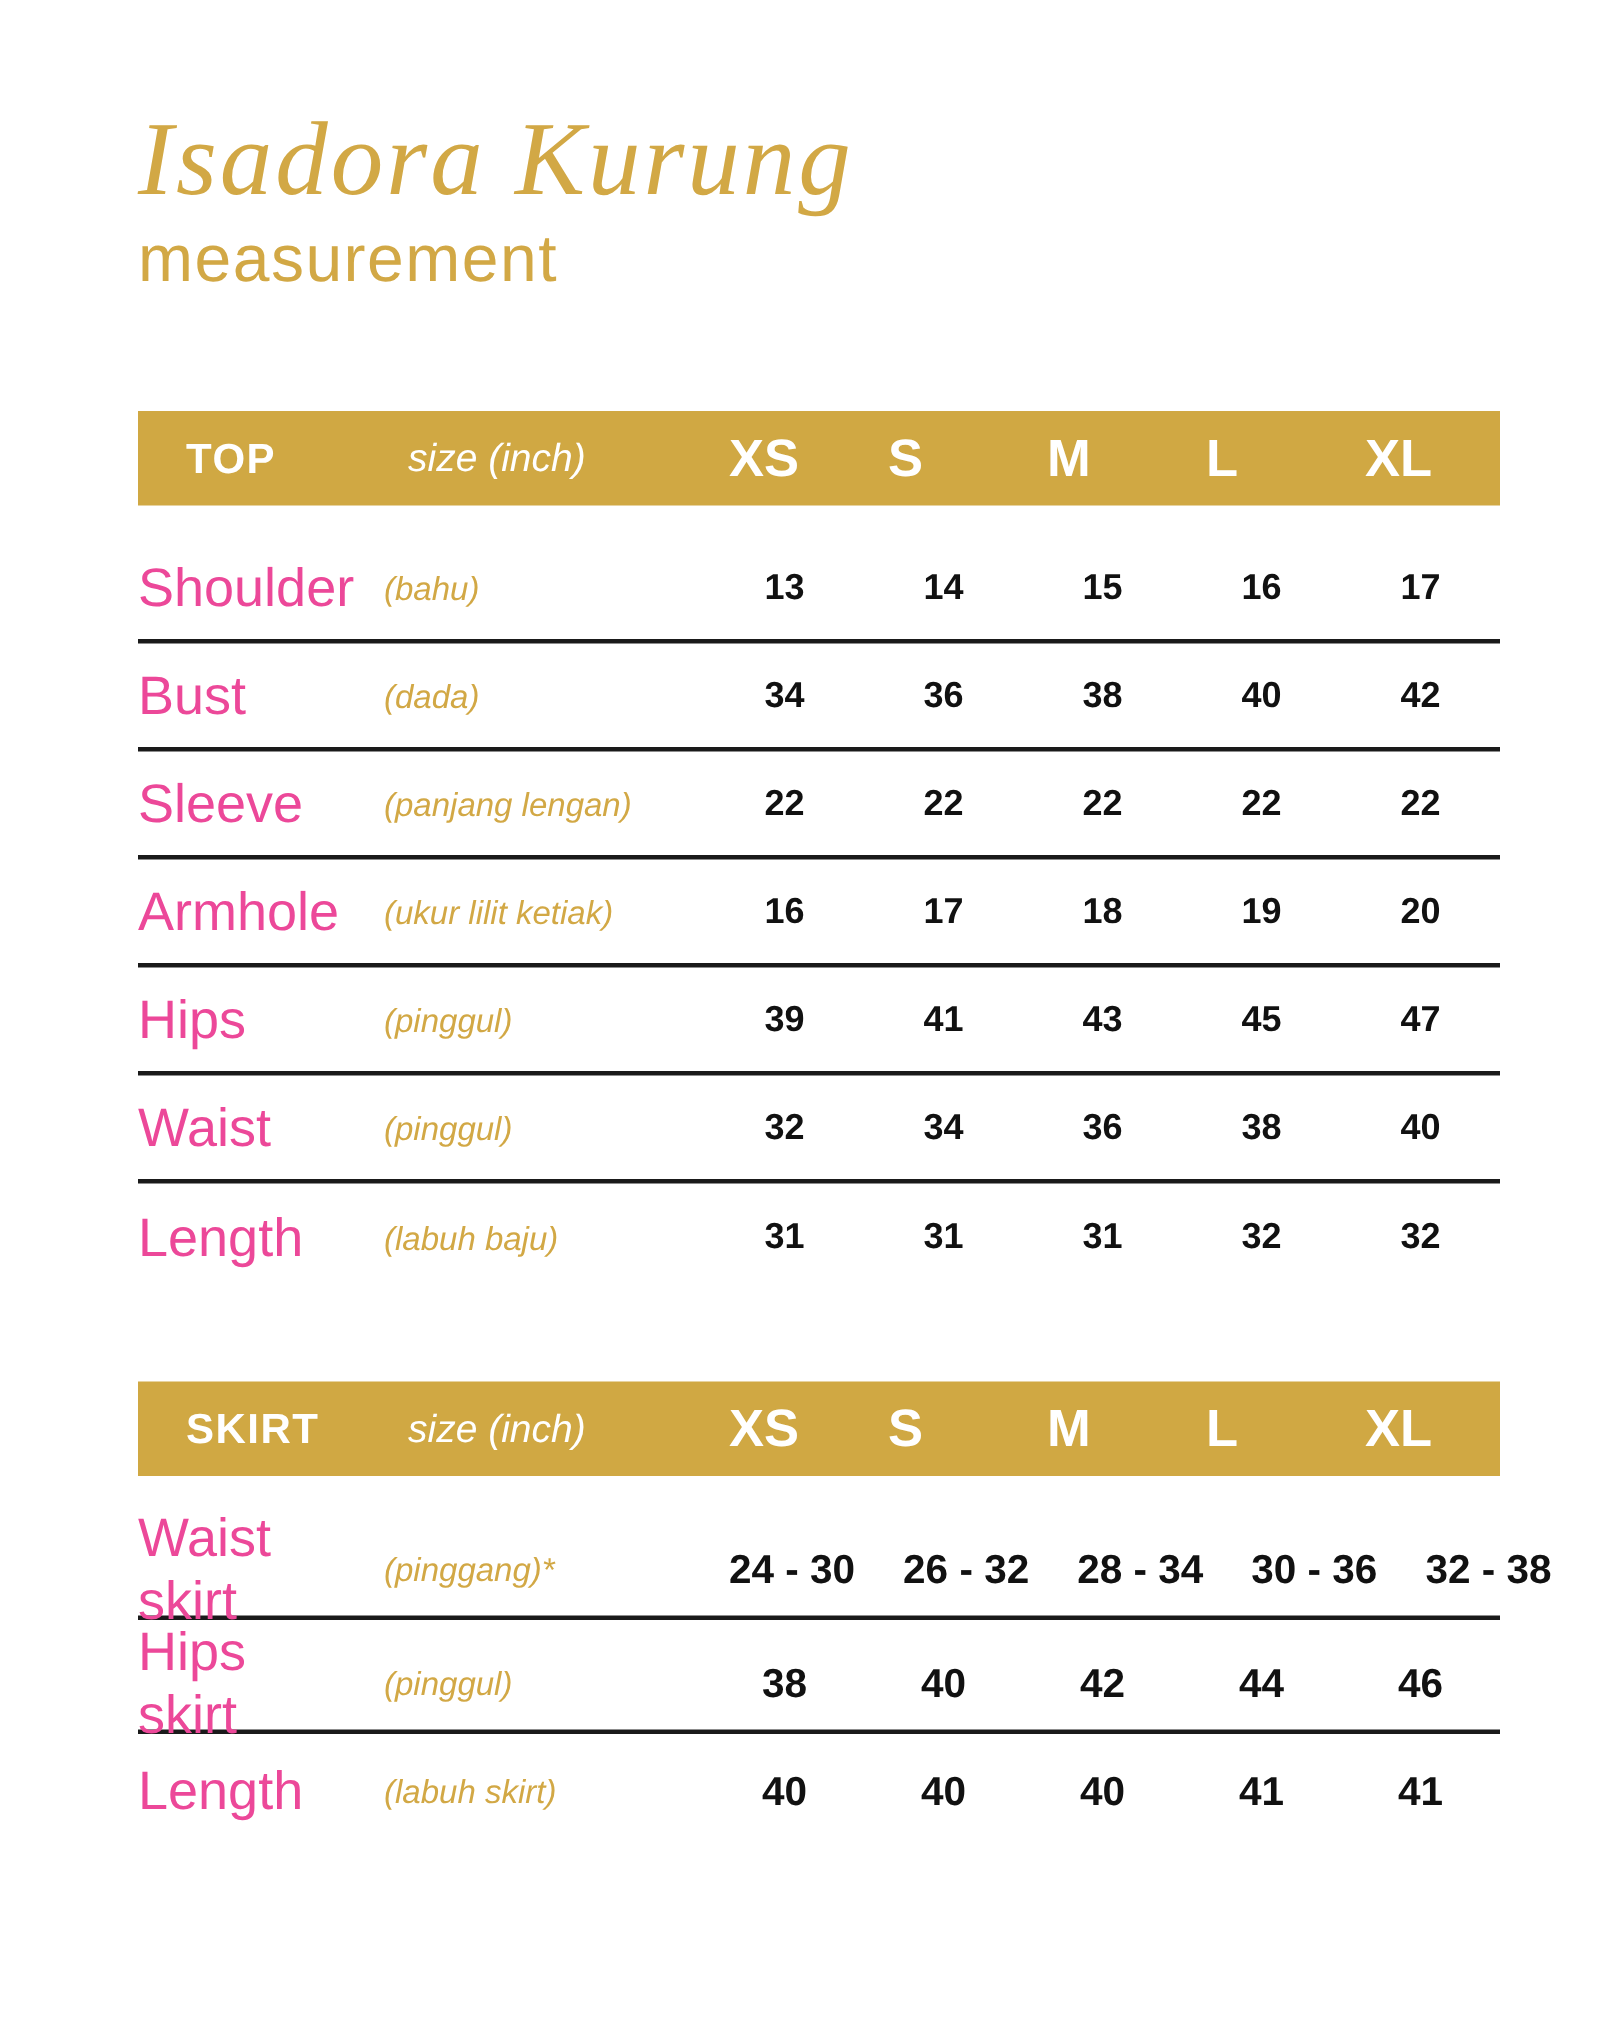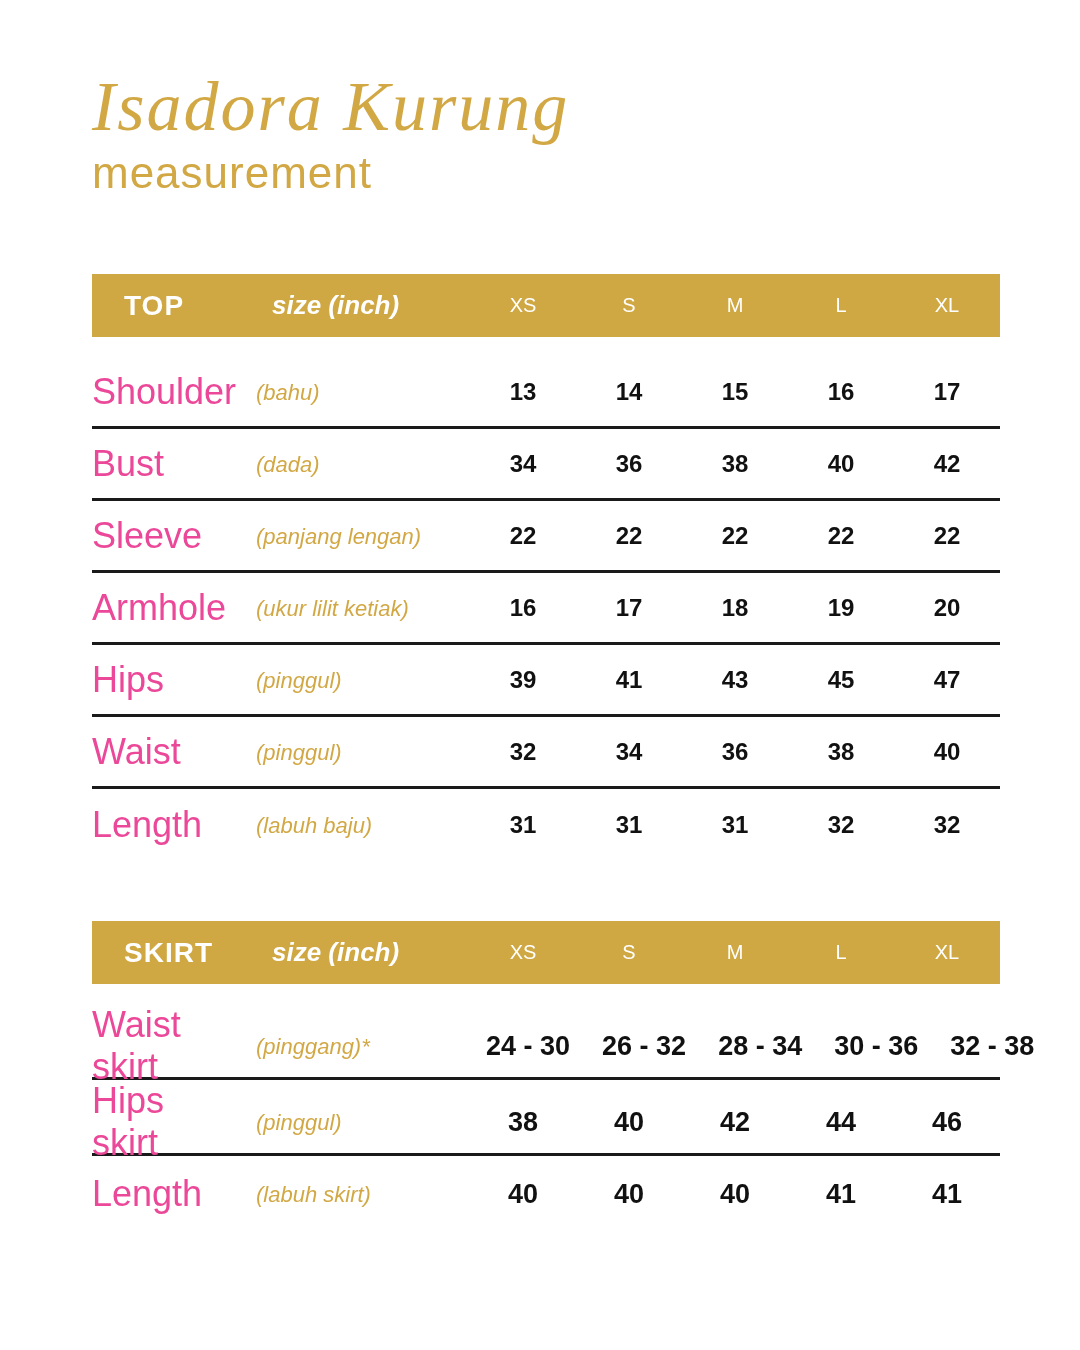--- a/index.html
+++ b/index.html
@@ -53,28 +53,27 @@
     color: #ffffff;
   }
   .bar .bar-name {
     font-size: 28px;
     font-weight: 700;
     letter-spacing: 1px;
     padding-left: 32px;
   }
   .bar .bar-size-label {
     font-size: 26px;
-    font-weight: 700;
+    font-weight: 400;
     font-style: italic;
     padding-left: 16px;
   }
   .bar .bar-size {
-    font-size: 20px;
-    font-weight: 400;
-    text-align: center;
+    font-size: 35px;
+    font-weight: 700;
   }
   .rows { padding-top: 20px; }
   .row {
     align-items: center;
     height: 72px;
     border-bottom: 3px solid #1a1a1a;
   }
   .skirt .row { height: 76px; }
   .row:last-child { border-bottom: none; }
   .row .lbl {

